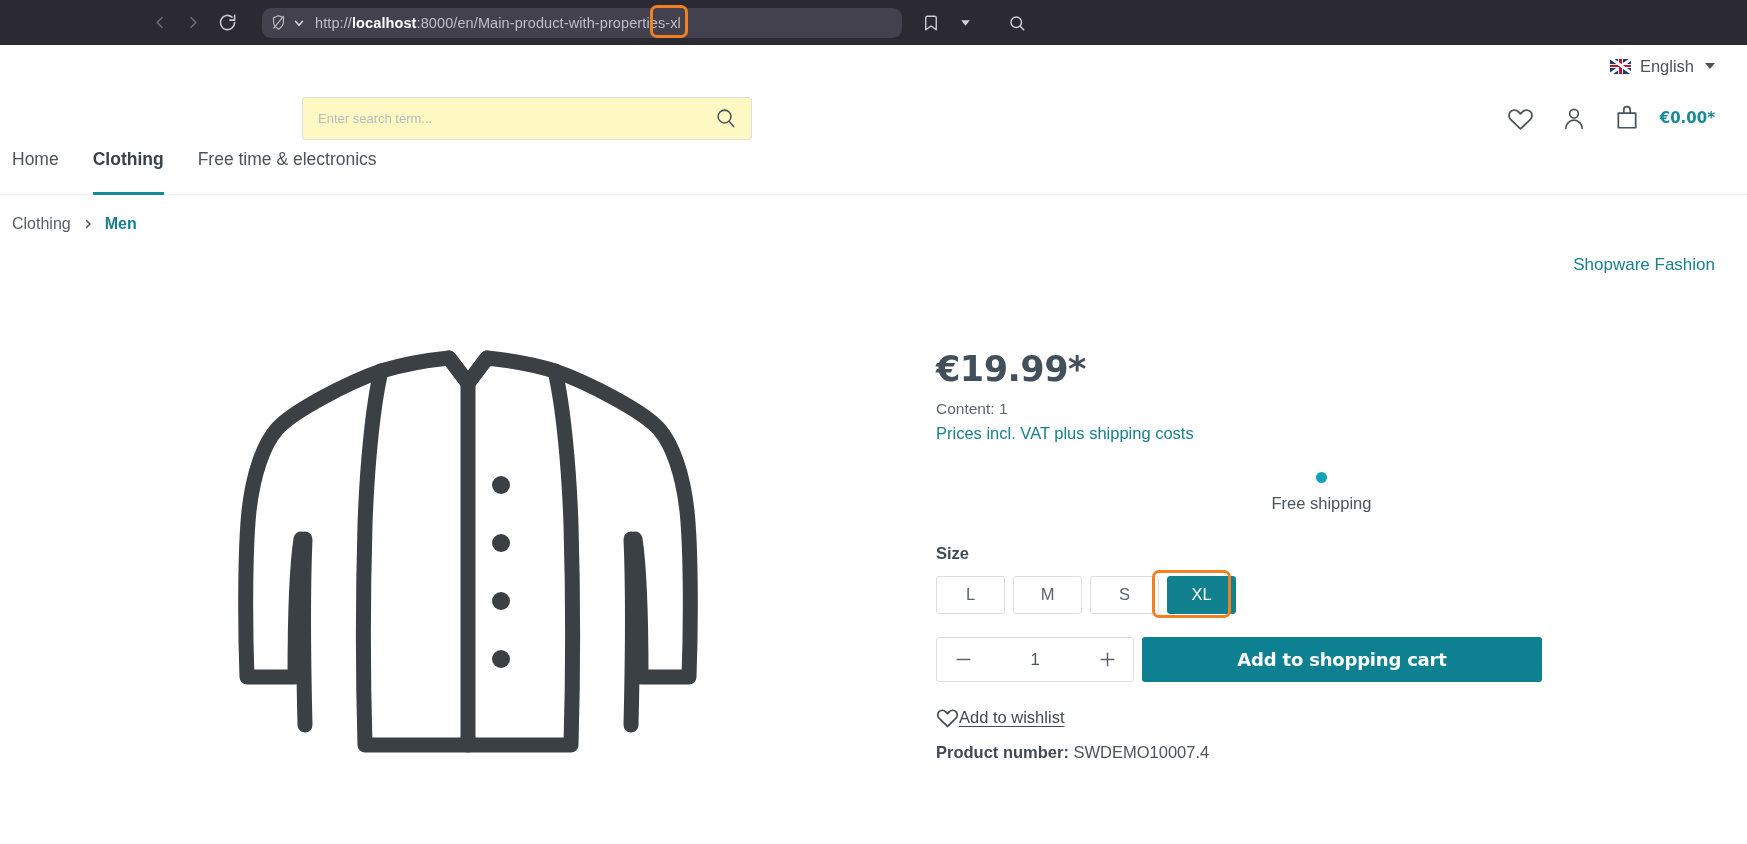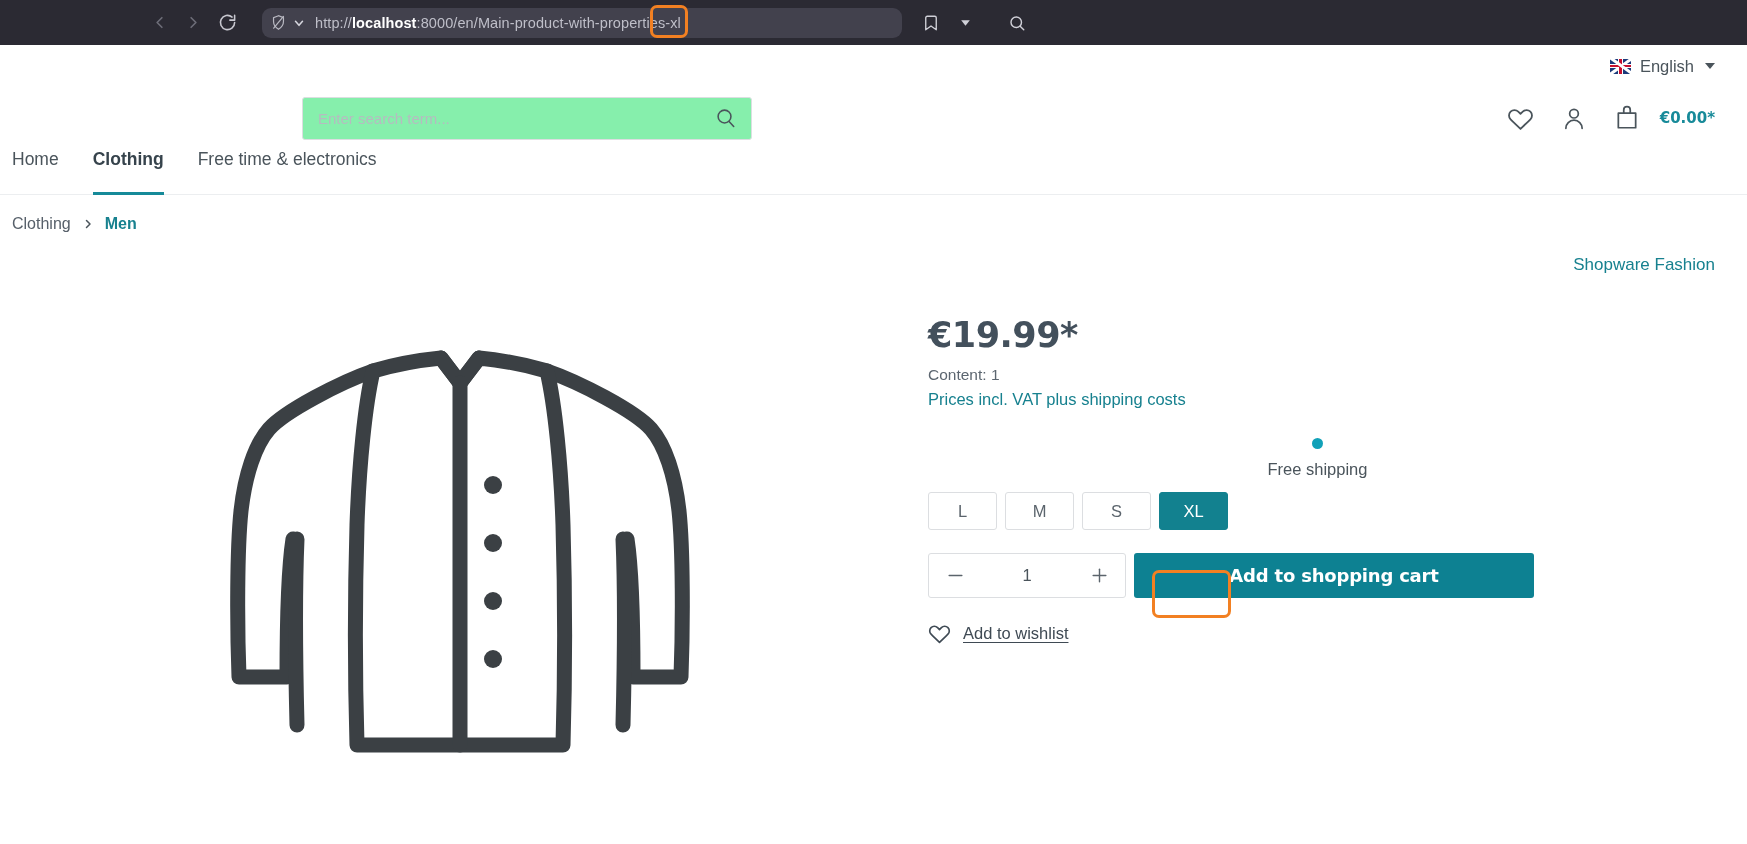--- a/index.html
+++ b/index.html
@@ -142,25 +142,25 @@
     margin-left: 290px;
     position: relative;
     width: 450px;
   }
   .searchwrap input {
     width: 100%;
     height: 43px;
     border: 1px solid #dcdee1;
     border-radius: 3px;
     padding: 0 48px 0 15px;
-    font-size: 15px;
+    font-size: 13px;
     color: #5a6268;
     font-family: "Liberation Sans", sans-serif;
     outline: none;
-    background: #86efac;
+    background: #fef9c3;
   }
   .searchwrap input::placeholder { color: #b6bbc0; }
   .search-btn {
     position: absolute; right: 4px; top: 0;
     height: 43px; width: 44px;
     display: flex; align-items: center; justify-content: center;
     background: none; border: none; cursor: pointer;
     color: #4a545b;
   }
 
@@ -232,21 +232,22 @@
   }
   .manufacturer {
     margin-left: auto;
     font-size: 17px;
     color: #17818f;
   }
 
   
   .product {
     display: flex;
-    padding: 40px 0 0 0;
+    padding: 40px 0 0 8px;
+    align-items: center;
   }
   .gallery {
     width: 920px;
     display: flex;
     justify-content: center;
     align-items: flex-start;
     padding-top: 10px;
   }
   .gallery svg { display: block; }
 
@@ -343,21 +344,21 @@
     border: none;
     border-radius: 3px;
     font-size: 18px;
     font-weight: 700;
     cursor: pointer;
     font-family: "DejaVu Sans", sans-serif;
     letter-spacing: -.2px;
   }
 
   .wishlist-row {
-    display: flex; align-items: center; gap: 12px;
+    display: flex; align-items: center; 
     margin-top: 24px;
   }
   .wishlist-row .wl-text {
     font-size: 16.5px;
     color: #3f4a54;
     text-decoration: underline;
     text-underline-offset: 3px;
   }
   .prodnum {
     margin-top: 14px;
@@ -516,20 +517,21 @@
   <div class="buybox">
     <div class="price">€19.99*</div>
     <div class="content-line">Content: 1</div>
     <div class="tax-line">Prices incl. VAT plus shipping costs</div>
 
     <div class="delivery">
       <span class="dot"></span>
       <span>Free shipping</span>
     </div>
 
+    <div class="prop-label">Size</div>
     <div class="size-row">
       <button class="size-btn">L</button>
       <button class="size-btn">M</button>
       <button class="size-btn">S</button>
       <button class="size-btn selected">XL</button>
     </div>
 
     <div class="buy-row">
       <div class="qty">
         <button>
@@ -548,16 +550,20 @@
       <button class="addcart">Add to shopping cart</button>
     </div>
 
     <div class="wishlist-row">
       <svg width="23" height="23" viewBox="0 0 24 24" fill="none" stroke="#3f4a54" stroke-width="1.7" stroke-linecap="round" stroke-linejoin="round">
           <path d="M20.8 5.9a4.8 4.8 0 0 0-6.8 0L12 7.9l-2-2a4.8 4.8 0 1 0-6.8 6.8l2 2L12 21.3l6.8-6.6 2-2a4.8 4.8 0 0 0 0-6.8z"></path>
         </svg>
       <span class="wl-text">Add to wishlist</span>
     </div>
 
+    <div class="prodnum">
+      <b>Product number:</b>
+      <span>SWDEMO10007.4</span>
+    </div>
   </div>
 </div>
 
 <div class="hl-box" id="hl-xl"></div>
 
 </body></html>

